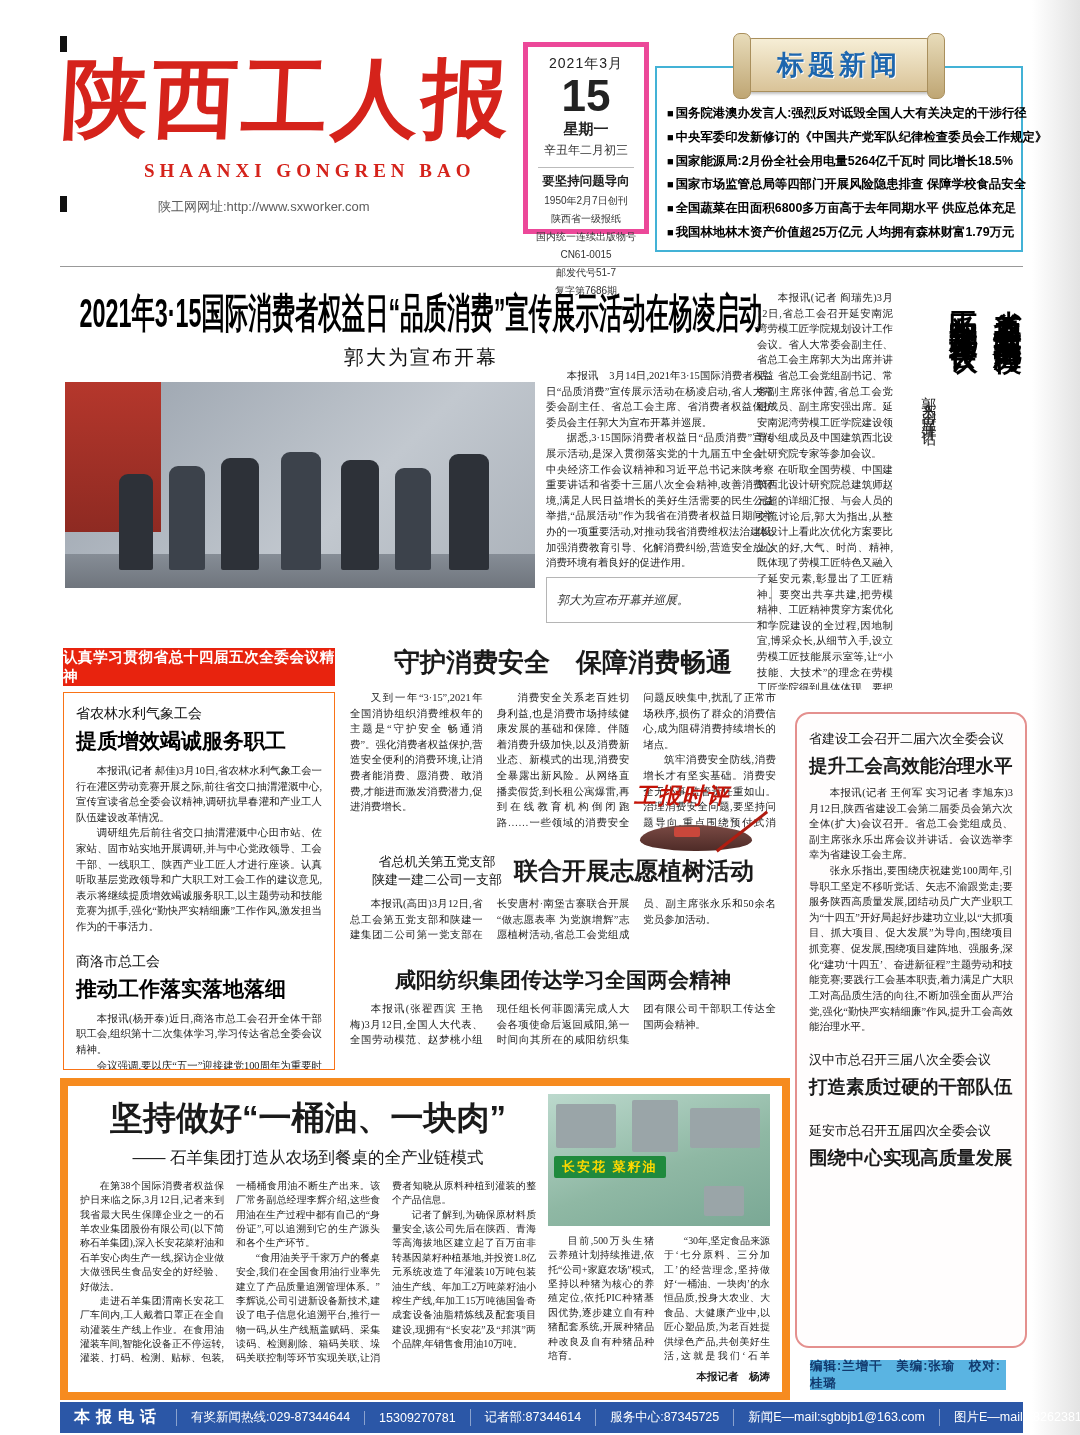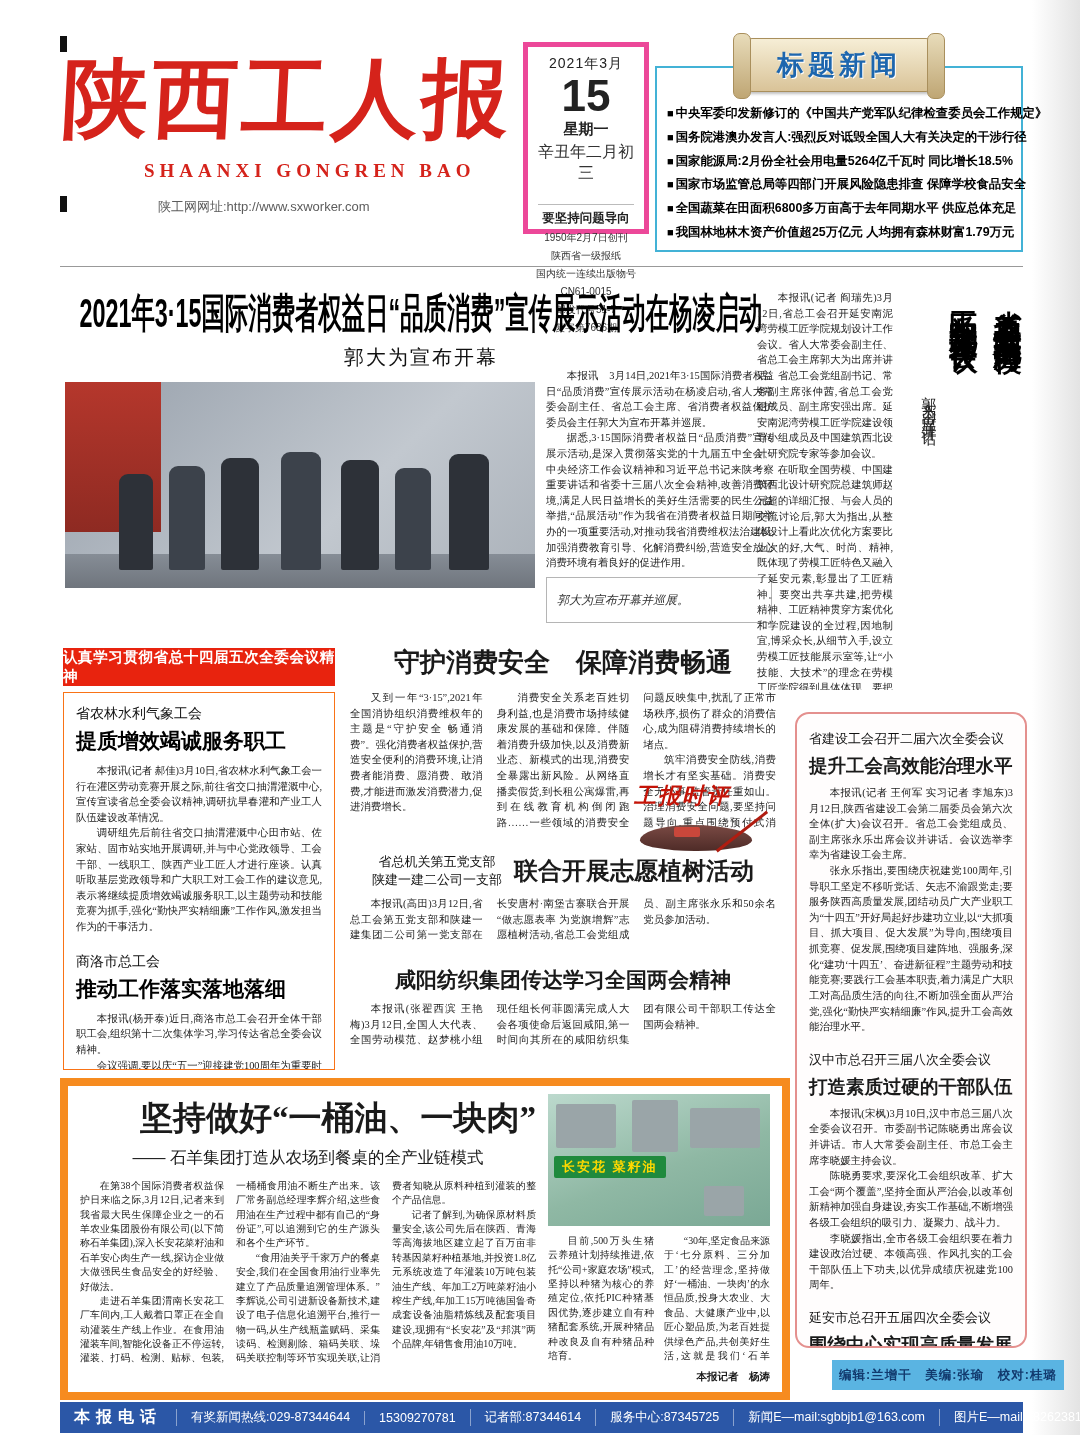--- a/index.html
+++ b/index.html
@@ -15,21 +15,21 @@
   .mast-pinyin{margin-top:2px;padding-left:82px;color:#d5231b;font-family:"Liberation Serif",serif;
                font-weight:700;font-size:19px;letter-spacing:5px;}
   .mast-site{margin-top:16px;padding-left:96px;color:#5c5c5c;font-size:13px;
              font-family:"Liberation Sans",sans-serif;}
   
   #date-box{position:absolute;left:523px;top:42px;width:126px;height:192px;border:5px solid #ec4899;
             text-align:center;font-family:"Liberation Sans",sans-serif;color:#222;padding-top:8px;box-sizing:border-box;}
   .d-month{font-size:14px;letter-spacing:1px;}
   .d-day{font-size:44px;line-height:1.05;font-weight:600;}
   .d-week{font-size:15px;font-weight:700;margin-top:1px;}
-  .d-lunar{font-size:16px;color:#333;margin-top:3px;border-bottom:1px solid #bbb;padding-bottom:20px;margin-left:10px;margin-right:10px;}
+  .d-lunar{font-size:12px;color:#333;margin-top:3px;border-bottom:1px solid #bbb;padding-bottom:8px;margin-left:10px;margin-right:10px;}
   .d-org{font-size:12.5px;font-weight:700;margin-top:5px;}
   .d-small{font-size:10px;color:#333;margin-top:3px;line-height:1.5;}
   
   #headline-news{position:absolute;left:655px;top:66px;width:368px;height:186px;border:2px solid #43b2d6;
                  box-sizing:border-box;padding:34px 10px 6px 10px;}
   .scroll{position:absolute;left:50%;top:-30px;transform:translateX(-50%);width:188px;height:52px;
           background:linear-gradient(#f6eed6,#d9c398);border:1px solid #a98f5c;border-radius:8px;
           display:flex;align-items:center;justify-content:center;box-shadow:0 2px 3px rgba(0,0,0,.25);}
   .scroll::before,.scroll::after{content:"";position:absolute;top:-6px;width:16px;height:64px;
           background:linear-gradient(#e8dcba,#bfa674);border:1px solid #a98f5c;border-radius:7px;}
@@ -93,28 +93,28 @@
   .colsP{column-count:3;column-gap:14px;height:62px;overflow:hidden;}
   #xianyang{position:absolute;left:350px;top:966px;width:426px;height:88px;}
   .xy-head{text-align:center;font-family:"Liberation Sans",sans-serif;font-weight:900;font-size:21px;margin:0 0 7px 0;}
   .colsX{column-count:3;column-gap:14px;height:56px;overflow:hidden;}
   
   #right-box{position:absolute;left:795px;top:712px;width:232px;height:636px;border:2px solid #e4908e;
              border-radius:14px;box-sizing:border-box;padding:16px 12px;overflow:hidden;background:#fffdfd;}
   .rb-kicker{font-family:"Liberation Sans",sans-serif;font-size:13px;margin:0 0 5px 0;color:#111;}
   .rb-head{font-family:"Liberation Sans",sans-serif;font-weight:900;font-size:18.5px;margin:0 0 7px 0;}
   .rb-gap{height:16px;}
-  #editor-bar{position:absolute;left:832px;top:1360px;width:232px;height:30px;background:#5ab4e2;
+  #editor-bar{position:absolute;left:810px;top:1360px;width:196px;height:30px;background:#5ab4e2;
               color:#123a6e;display:flex;align-items:center;justify-content:center;
               font-family:"Liberation Sans",sans-serif;font-weight:700;font-size:12.5px;letter-spacing:1px;}
   
   #feature{position:absolute;left:60px;top:1078px;width:730px;height:322px;border:8px solid #f68b1f;
            box-sizing:border-box;background:#fff;padding:8px 12px;display:flex;gap:12px;}
   .feat-left{width:456px;flex:none;}
-  .feat-title{text-align:right;font-family:Liberation Serif, serif;font-weight:900;font-size:33px;margin:2px 0 6px 0;}
+  .feat-title{text-align:center;font-family:Liberation Sans, sans-serif;font-weight:900;font-size:33px;margin:2px 0 6px 0;}
   .feat-sub{text-align:center;font-family:"Liberation Sans",sans-serif;font-size:16.5px;margin:0 0 10px 0;}
   .colsF{column-count:3;column-gap:12px;height:196px;overflow:hidden;font-size:9.9px;line-height:1.45;}
   .feat-right{flex:1;display:flex;flex-direction:column;}
   #feat-photo{width:100%;height:132px;flex:none;background:linear-gradient(160deg,#bcd9cd,#8fb8a4 55%,#7aa895);}
   .machine{position:absolute;background:#9aa5a8;border-radius:2px;}
   .fp-banner{position:absolute;left:6px;top:62px;background:#1f8a3d;color:#ffd900;font-family:"Liberation Sans",sans-serif;
              font-weight:900;font-size:13px;padding:2px 8px;letter-spacing:2px;border-radius:2px;}
   .colsF2{column-count:2;column-gap:10px;height:142px;overflow:hidden;font-size:9.9px;line-height:1.45;margin-top:8px;}
   .feat-byline{text-align:right;font-size:10.5px;font-weight:700;margin-top:2px;}
   
@@ -150,22 +150,22 @@
     <div class="d-small">CN61-0015</div>
     <div class="d-small">邮发代号51-7</div>
     <div class="d-small">复字第7686期</div>
   </div>
 
   <div id="headline-news">
     <div class="scroll">
       <span class="scroll-text">标题新闻</span>
     </div>
     <div class="headlist">
+        <p>国务院港澳办发言人:强烈反对诋毁全国人大有关决定的干涉行径</p>
         <p>中央军委印发新修订的《中国共产党军队纪律检查委员会工作规定》</p>
-        <p>国务院港澳办发言人:强烈反对诋毁全国人大有关决定的干涉行径</p>
         <p>国家能源局:2月份全社会用电量5264亿千瓦时 同比增长18.5%</p>
         <p>国家市场监管总局等四部门开展风险隐患排查 保障学校食品安全</p>
         <p>全国蔬菜在田面积6800多万亩高于去年同期水平 供应总体充足</p>
         <p>我国林地林木资产价值超25万亿元 人均拥有森林财富1.79万元</p>
       </div>
   </div>
 
   <div class="top-rule"></div>
 
   <div id="main-headline">
@@ -256,25 +256,20 @@
   <div id="right-box">
     <p class="rb-kicker">省建设工会召开二届六次全委会议</p>
     <p class="rb-head">提升工会高效能治理水平</p>
     <div class="body">
         <p>本报讯(记者 王何军 实习记者 李旭东)3月12日,陕西省建设工会第二届委员会第六次全体(扩大)会议召开。省总工会党组成员、副主席张永乐出席会议并讲话。会议选举李幸为省建设工会主席。</p>
         <p>张永乐指出,要围绕庆祝建党100周年,引导职工坚定不移听党话、矢志不渝跟党走;要服务陕西高质量发展,团结动员广大产业职工为“十四五”开好局起好步建功立业,以“大抓项目、抓大项目、促大发展”为导向,围绕项目抓竞赛、促发展,围绕项目建阵地、强服务,深化“建功‘十四五’、奋进新征程”主题劳动和技能竞赛;要践行工会基本职责,着力满足广大职工对高品质生活的向往,不断加强全面从严治党,强化“勤快严实精细廉”作风,提升工会高效能治理水平。</p>
       </div>
     <div class="rb-gap"></div>
     <p class="rb-kicker">汉中市总召开三届八次全委会议</p>
     <p class="rb-head">打造素质过硬的干部队伍</p>
-    <div class="body">
-        <p>本报讯(宋枫)3月10日,汉中市总三届八次全委会议召开。市委副书记陈晓勇出席会议并讲话。市人大常委会副主任、市总工会主席李晓媛主持会议。</p>
-        <p>陈晓勇要求,要深化工会组织改革、扩大工会“两个覆盖”,坚持全面从严治会,以改革创新精神加强自身建设,夯实工作基础,不断增强各级工会组织的吸引力、凝聚力、战斗力。</p>
-        <p>李晓媛指出,全市各级工会组织要在着力建设政治过硬、本领高强、作风扎实的工会干部队伍上下功夫,以优异成绩庆祝建党100周年。</p>
-      </div>
     <div class="rb-gap"></div>
     <p class="rb-kicker">延安市总召开五届四次全委会议</p>
     <p class="rb-head">围绕中心实现高质量发展</p>
 
   </div>
   <div id="editor-bar">编辑:兰增干　美编:张瑜　校对:桂璐</div>
 
   <div id="feature">
     <div class="feat-left">
       <p class="feat-title">坚持做好“一桶油、一块肉”</p>

